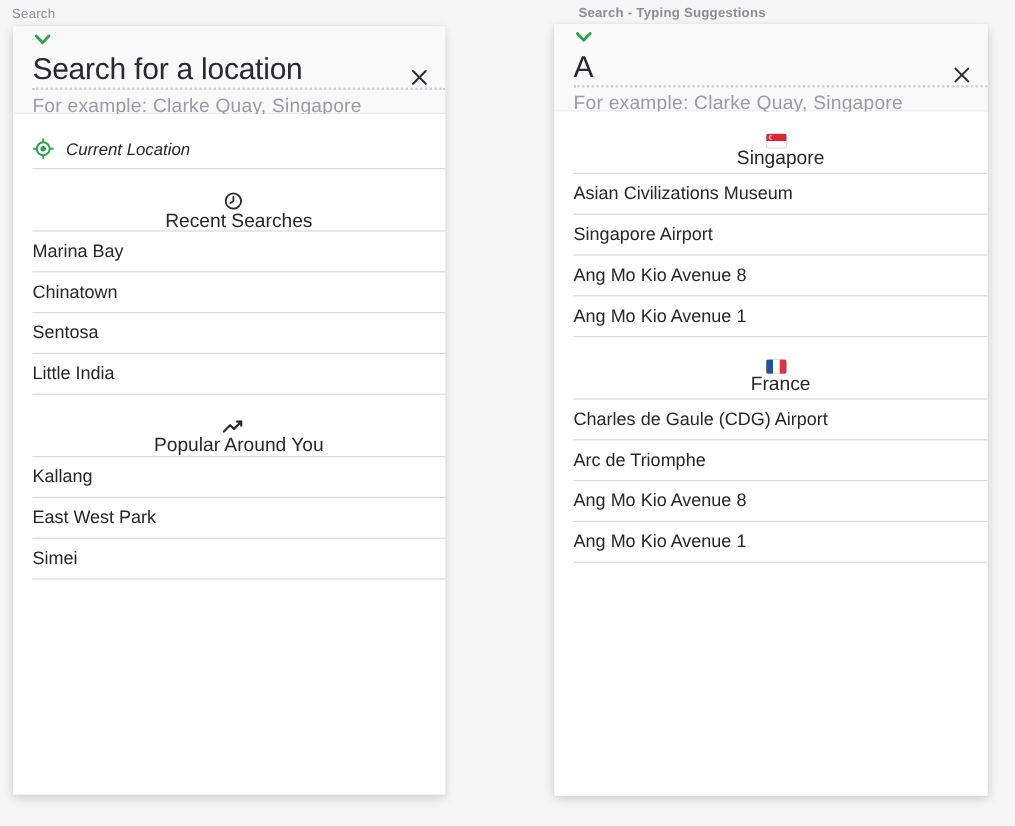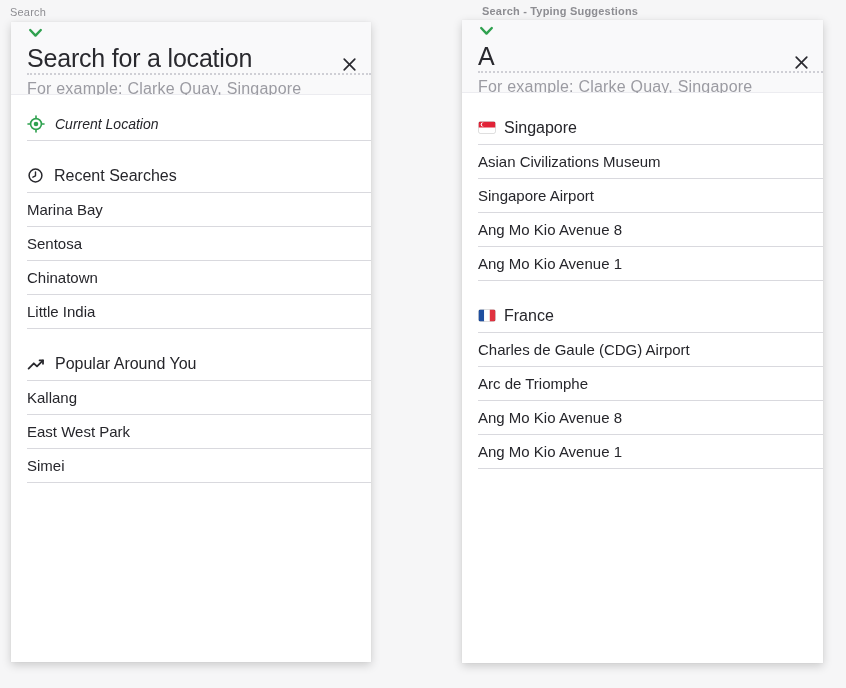--- a/index.html
+++ b/index.html
@@ -58,21 +58,21 @@
     height:34px;
     display:flex;
     align-items:center;
     border-bottom:1px solid #d9d9de;
     font-size:15px;
     color:#26262b;
     cursor:pointer;
   }
   .row .icn { display:flex; align-items:center; margin-right:10px; }
   .row.first-row { margin-top:12px; font-size:14px;font-style:italic; }
-  .row.section-head { margin-top:18px; font-size:16px; cursor:default; }
+  .row.section-head { margin-top:18px; font-size:16px; cursor:default;flex-direction:column; }
   .flag { margin-right:8px; display:flex; align-items:center; }
 </style>
 </head>
 <body>
 
 <div class="frame-label" style="left:10px; top:6px;">Search</div>
 
 <div class="card" style="left:11px; top:22px; width:360px; height:640px;">
 
   <div class="card-header">
@@ -112,22 +112,22 @@
     <div class="row section-head">
       <span class="icn">
         <svg width="17" height="17" viewBox="0 0 17 17">
           <circle cx="8.5" cy="8.5" r="6.4" fill="none" stroke="#28282d" stroke-width="1.5"></circle>
           <polyline points="8.5,4.9 8.5,8.8 5.9,10.2" fill="none" stroke="#28282d" stroke-width="1.4" stroke-linecap="round" stroke-linejoin="round"></polyline>
         </svg>
       </span>
       <span>Recent Searches</span>
     </div>
     <div class="row">Marina Bay</div>
+    <div class="row">Chinatown</div>
     <div class="row">Sentosa</div>
-    <div class="row">Chinatown</div>
     <div class="row">Little India</div>
 
     <div class="row section-head">
       <span class="icn">
         <svg width="18" height="16" viewBox="0 0 18 16">
           <polyline points="1.6,12.6 6.8,7.3 10,10.4 16,4.4" fill="none" stroke="#28282d" stroke-width="1.8" stroke-linecap="round" stroke-linejoin="round"></polyline>
           <polyline points="12.6,4.4 16,4.4 16,7.8" fill="none" stroke="#28282d" stroke-width="1.8" stroke-linecap="round" stroke-linejoin="round"></polyline>
         </svg>
       </span>
       <span>Popular Around You</span>

